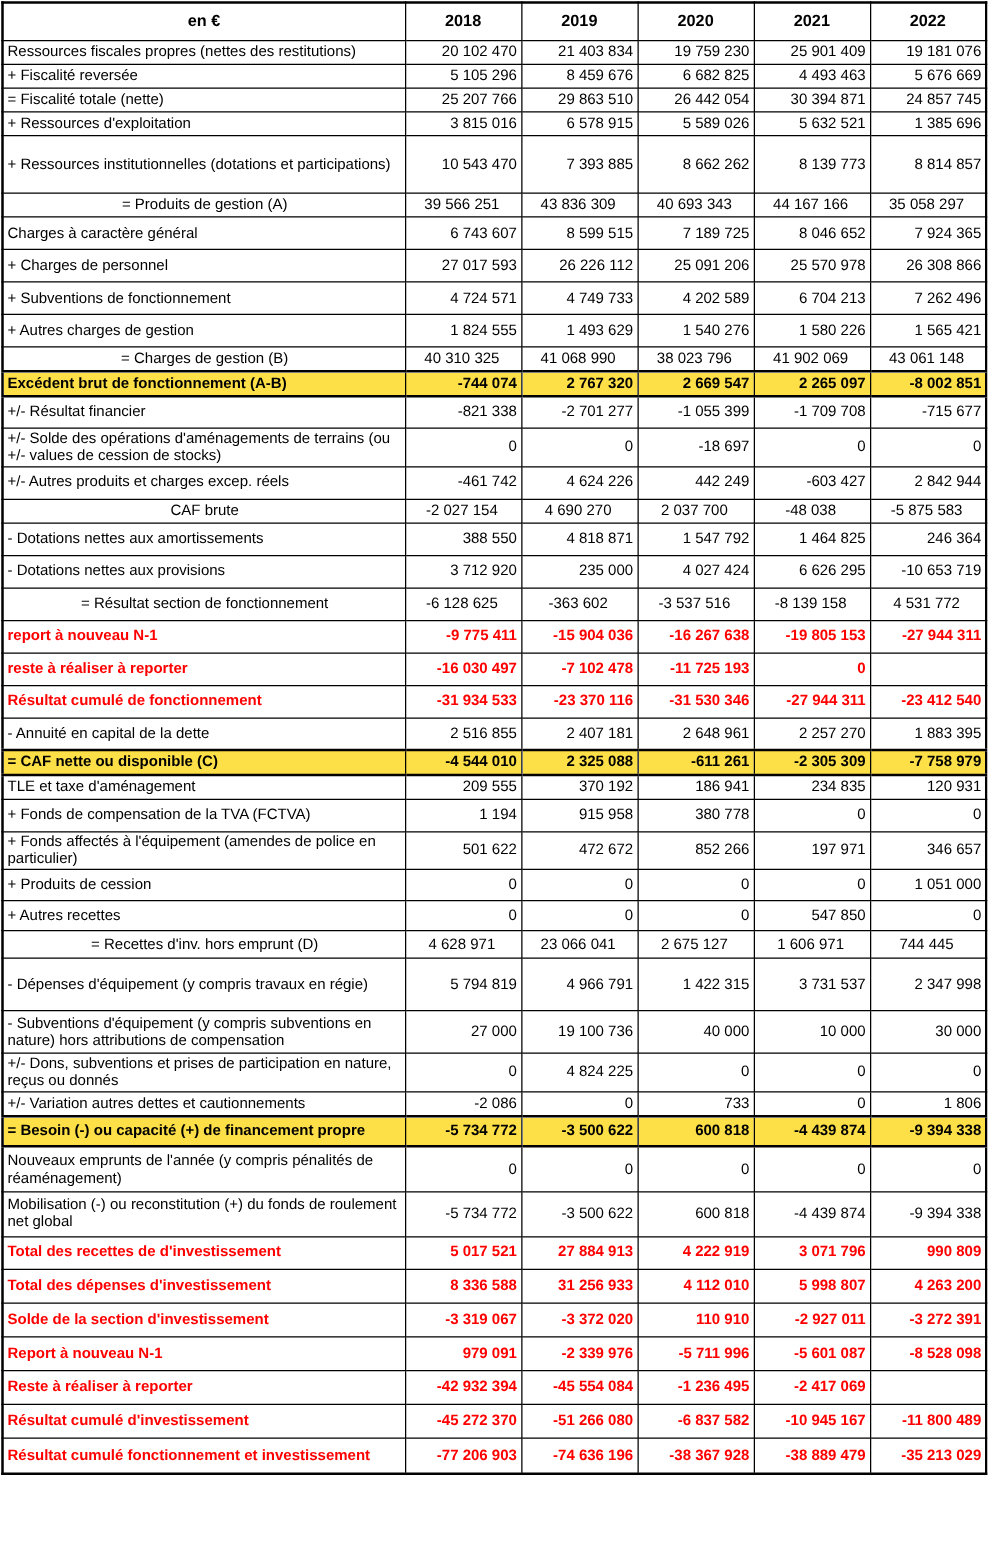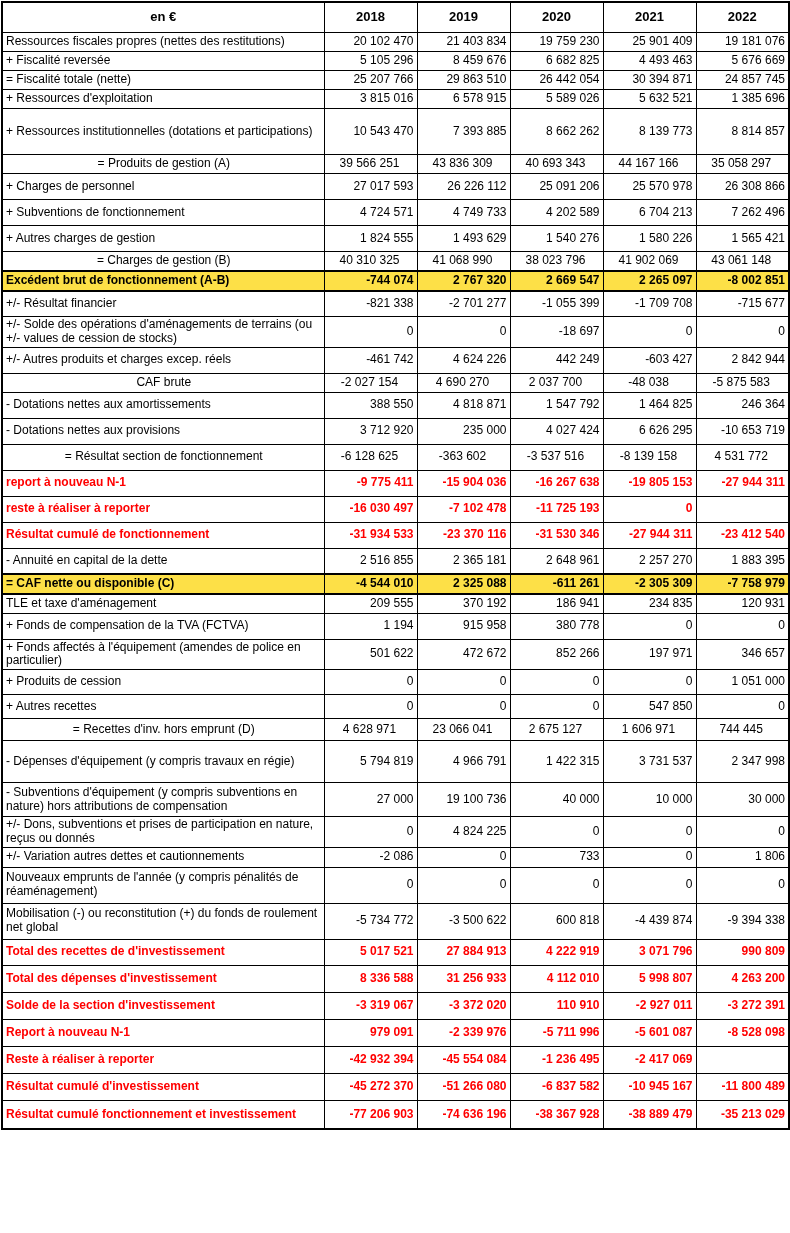--- a/index.html
+++ b/index.html
@@ -82,20 +82,28 @@
         </tr>
         <tr class="bold" style="height: 19px;">
           <td class="lbl">= Produits de gestion (A)</td>
           <td class="val">39 566 251</td>
           <td class="val">43 836 309</td>
           <td class="val">40 693 343</td>
           <td class="val">44 167 166</td>
           <td class="val">35 058 297</td>
         </tr>
         <tr class="normal" style="height: 26px;">
+          <td class="lbl">Charges à caractère général</td>
+          <td class="val">6 743 607</td>
+          <td class="val">8 599 515</td>
+          <td class="val">7 189 725</td>
+          <td class="val">8 046 652</td>
+          <td class="val">7 924 365</td>
+        </tr>
+        <tr class="normal" style="height: 26px;">
           <td class="lbl">+ Charges de personnel</td>
           <td class="val">27 017 593</td>
           <td class="val">26 226 112</td>
           <td class="val">25 091 206</td>
           <td class="val">25 570 978</td>
           <td class="val">26 308 866</td>
         </tr>
         <tr class="normal" style="height: 26px;">
           <td class="lbl">+ Subventions de fonctionnement</td>
           <td class="val">4 724 571</td>
@@ -204,21 +212,21 @@
           <td class="lbl">Résultat cumulé de fonctionnement</td>
           <td class="val">-31 934 533</td>
           <td class="val">-23 370 116</td>
           <td class="val">-31 530 346</td>
           <td class="val">-27 944 311</td>
           <td class="val">-23 412 540</td>
         </tr>
         <tr class="normal" style="height: 26px;">
           <td class="lbl">- Annuité en capital de la dette</td>
           <td class="val">2 516 855</td>
-          <td class="val">2 365 181</td>
+          <td class="val">2 407 181</td>
           <td class="val">2 648 961</td>
           <td class="val">2 257 270</td>
           <td class="val">1 883 395</td>
         </tr>
         <tr class="gray" style="height: 20px;">
           <td class="lbl">= CAF nette ou disponible (C)</td>
           <td class="val">-4 544 010</td>
           <td class="val">2 325 088</td>
           <td class="val">-611 261</td>
           <td class="val">-2 305 309</td>
@@ -297,20 +305,28 @@
           <td class="val">0</td>
         </tr>
         <tr class="normal" style="height: 20px;">
           <td class="lbl">+/- Variation autres dettes et cautionnements</td>
           <td class="val">-2 086</td>
           <td class="val">0</td>
           <td class="val">733</td>
           <td class="val">0</td>
           <td class="val">1 806</td>
         </tr>
+        <tr class="gray" style="height: 24px;">
+          <td class="lbl">= Besoin (-) ou capacité (+) de financement propre</td>
+          <td class="val">-5 734 772</td>
+          <td class="val">-3 500 622</td>
+          <td class="val">600 818</td>
+          <td class="val">-4 439 874</td>
+          <td class="val">-9 394 338</td>
+        </tr>
         <tr class="normal" style="height: 36px;">
           <td class="lbl">Nouveaux emprunts de l'année (y compris pénalités de réaménagement)</td>
           <td class="val">0</td>
           <td class="val">0</td>
           <td class="val">0</td>
           <td class="val">0</td>
           <td class="val">0</td>
         </tr>
         <tr class="normal" style="height: 36px;">
           <td class="lbl">Mobilisation (-) ou reconstitution (+) du fonds de roulement net global</td>

